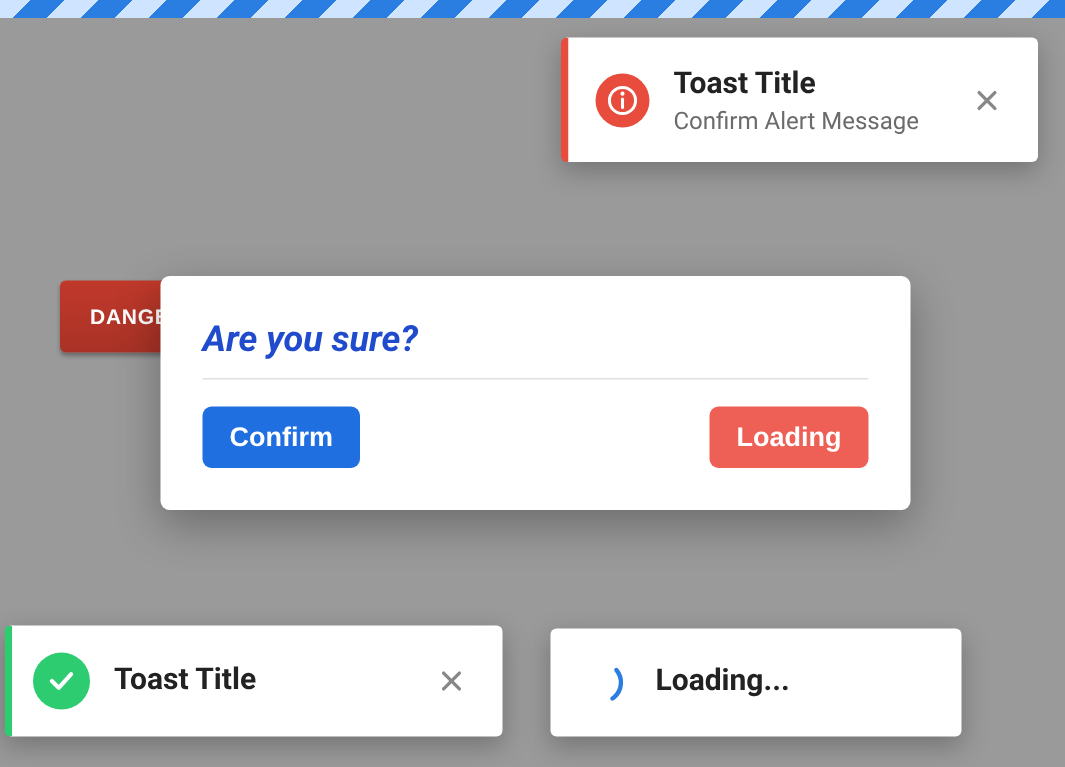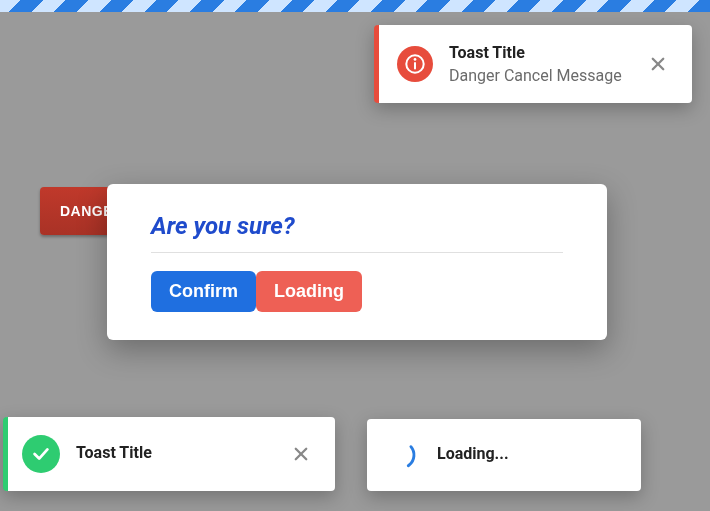--- a/index.html
+++ b/index.html
@@ -58,21 +58,21 @@
     background: #e74c3c;
     display: flex;
     align-items: center;
     justify-content: center;
     flex-shrink: 0;
     margin-right: 16px;
   }
   .toast-danger .icon-circle svg { width: 22px; height: 22px; }
   .toast-text { flex: 1; }
   .toast-title {
-    font-size: 16px;
+    font-size: 20px;
     font-weight: 700;
     color: #222;
     margin-bottom: 4px;
   }
   .toast-msg {
     font-size: 16px;
     color: #6b6b6b;
   }
   .toast-close {
     width: 28px; height: 28px;
@@ -87,37 +87,37 @@
   }
   
   .modal {
     position: absolute;
     left: 107px;
     top: 184px;
     width: 500px;
     background: #fff;
     border-radius: 6px;
     box-shadow: 0 10px 30px rgba(0,0,0,0.3);
-    padding: 28px 44px;
+    padding: 28px 28px;
   }
   .modal-title {
     font-size: 24px;
     font-weight: 700;
     font-style: italic;
     color: #1f4bcc;
     margin-bottom: 12px;
   }
   .modal-divider {
     height: 1px;
     background: #e0e0e0;
     margin-bottom: 18px;
   }
   .modal-actions {
     display: flex;
-    justify-content: flex-start;
+    justify-content: space-between;
   }
   .btn-confirm {
     background: #1f6fe0;
     color: #fff;
     border: none;
     border-radius: 6px;
     padding: 10px 18px;
     font-size: 18px;
     font-weight: 600;
     cursor: pointer;
@@ -186,21 +186,21 @@
 <div class="toast-danger">
   <div class="icon-circle">
     <svg viewBox="0 0 24 24" fill="none" stroke="#fff" stroke-width="2.2">
       <circle cx="12" cy="12" r="9.5"></circle>
       <line x1="12" y1="7" x2="12" y2="7" stroke-linecap="round" stroke-width="3"></line>
       <line x1="12" y1="11" x2="12" y2="17" stroke-linecap="round"></line>
     </svg>
   </div>
   <div class="toast-text">
     <div class="toast-title">Toast Title</div>
-    <div class="toast-msg">Danger Cancel Message</div>
+    <div class="toast-msg">Confirm Alert Message</div>
   </div>
   <div class="toast-close">
     <svg viewBox="0 0 24 24" width="18" height="18" stroke="#888" stroke-width="3" stroke-linecap="round">
       <line x1="5" y1="5" x2="19" y2="19"></line>
       <line x1="19" y1="5" x2="5" y2="19"></line>
     </svg>
   </div>
 </div>
 
 <div class="modal">

